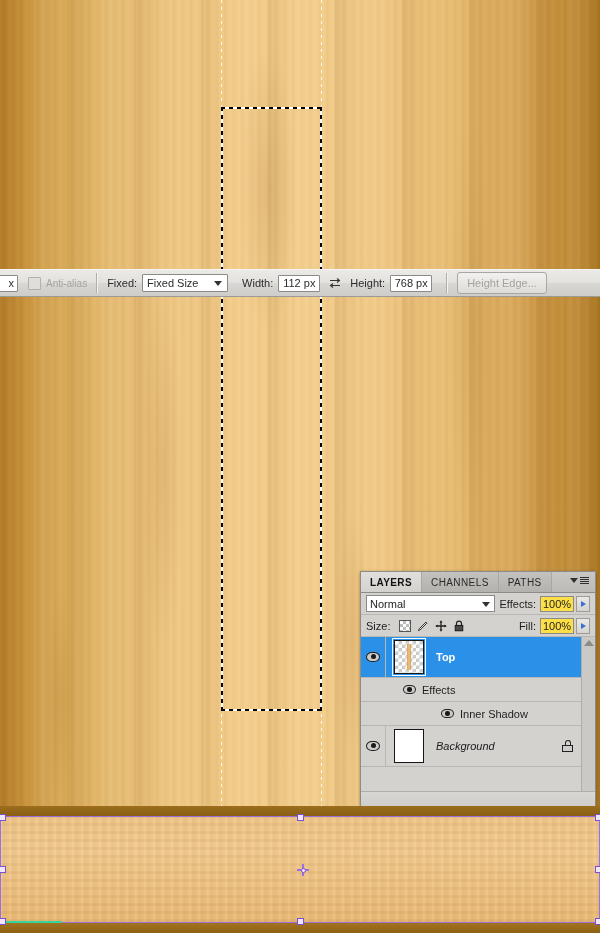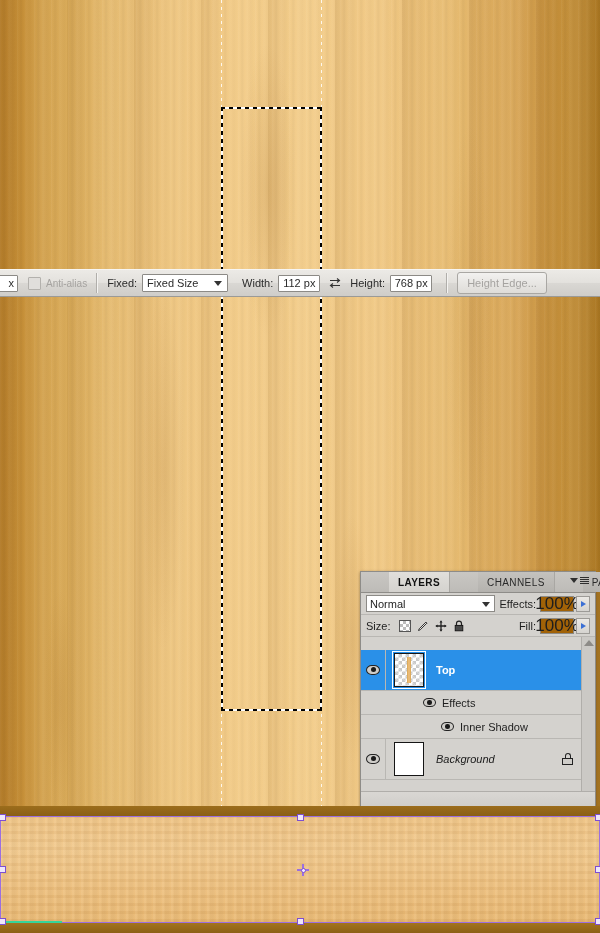--- a/index.html
+++ b/index.html
@@ -140,21 +140,20 @@
     height:20px;display:flex;align-items:stretch;
     background:linear-gradient(180deg,#c9c7c3,#bdbbb7);
     border-bottom:1px solid #8e8c88;
     position:relative;
   }
   .panel-tab{
     padding:0 9px;display:flex;align-items:center;
     font-size:10px;letter-spacing:0.4px;color:#2a2a2a;
     border-right:1px solid #a9a7a3;
     background:linear-gradient(180deg,#c4c2be,#b4b2ae);
-    margin-left:28px;
   }
   .panel-tab.active{
     background:linear-gradient(180deg,#e1dfdb,#d4d2ce);
     color:#121212;font-weight:bold;
   }
   #panel-menu-icon{
     position:absolute;right:6px;top:50%;margin-top:-5px;
     display:flex;align-items:center;gap:2px;
   }
   #panel-menu-icon .tri{
@@ -179,23 +178,23 @@
     box-sizing:border-box;position:relative;font-size:11px;
     margin-right:5px;
   }
   .lp-blend-select .caret{
     position:absolute;right:4px;top:50%;margin-top:-2px;
     width:0;height:0;border-left:4px solid transparent;
     border-right:4px solid transparent;border-top:5px solid #333;
   }
   .lp-mini-label{font-size:11px;margin-right:4px;white-space:nowrap;}
   .lp-mini-field{
-    width:34px;height:16px;background:#a16207;border:1px solid #8c8a86;
+    width:34px;height:16px;background:#fde047;border:1px solid #8c8a86;
     display:flex;align-items:center;justify-content:center;
-    font-size:17px;box-sizing:border-box;
+    font-size:11px;box-sizing:border-box;
   }
   .lp-stepper{
     width:14px;height:16px;margin-left:2px;
     background:linear-gradient(180deg,#ebe9e5,#d6d4d0);
     border:1px solid #9d9b97;
     display:flex;align-items:center;justify-content:center;
     box-sizing:border-box;
   }
   .lp-stepper .tri{
     width:0;height:0;border-top:3px solid transparent;
@@ -210,21 +209,21 @@
       linear-gradient(45deg,#bdbdbd 25%,#fff 25%,#fff 75%,#bdbdbd 75%);
     background-size:6px 6px;background-position:0 0,3px 3px;
     border:1px solid #555;box-sizing:border-box;
   }
 
   
   #layer-list{
     flex:1;background:#d4d2ce;overflow:hidden;position:relative;
     display:flex;
   }
-  #layer-rows{flex:1;margin-top:13px;}
+  #layer-rows{flex:1;}
   .layer-row{
     display:flex;align-items:center;height:40px;
     border-bottom:1px solid #b9b7b3;
     background:#d4d2ce;position:relative;
   }
   .layer-row.selected{background:#2a90e8;}
   .layer-row.sub{height:23px;background:#d4d2ce;}
   .eye-cell{
     width:25px;height:100%;display:flex;align-items:center;justify-content:center;
     border-right:1px solid #b9b7b3;box-sizing:border-box;
@@ -278,21 +277,21 @@
     width:11px;height:11px;margin-right:5px;
     background:linear-gradient(180deg,#e6e4e0,#cecbc7);
     border:1px solid #9a9894;display:flex;align-items:center;justify-content:center;
     box-sizing:border-box;
   }
   .fx-expand .tri{
     width:0;height:0;border-left:3.5px solid transparent;
     border-right:3.5px solid transparent;border-bottom:4px solid #2f2f2f;
   }
   .sub-row-inner{display:flex;align-items:center;height:100%;width:100%;}
-  .sub-indent-1{padding-left:62px;}
+  .sub-indent-1{padding-left:42px;}
   .sub-indent-2{padding-left:80px;}
   .sub-eye{
     width:13px;height:9px;position:relative;margin-right:6px;
   }
   .sub-eye .ball{
     position:absolute;left:0;top:0;width:13px;height:9px;
     border:1.3px solid #222;border-radius:50% / 60%;box-sizing:border-box;background:#cfcdc9;
   }
   .sub-eye .pupil{
     position:absolute;left:4px;top:2px;width:4.5px;height:4.5px;background:#1a1a1a;border-radius:50%;

